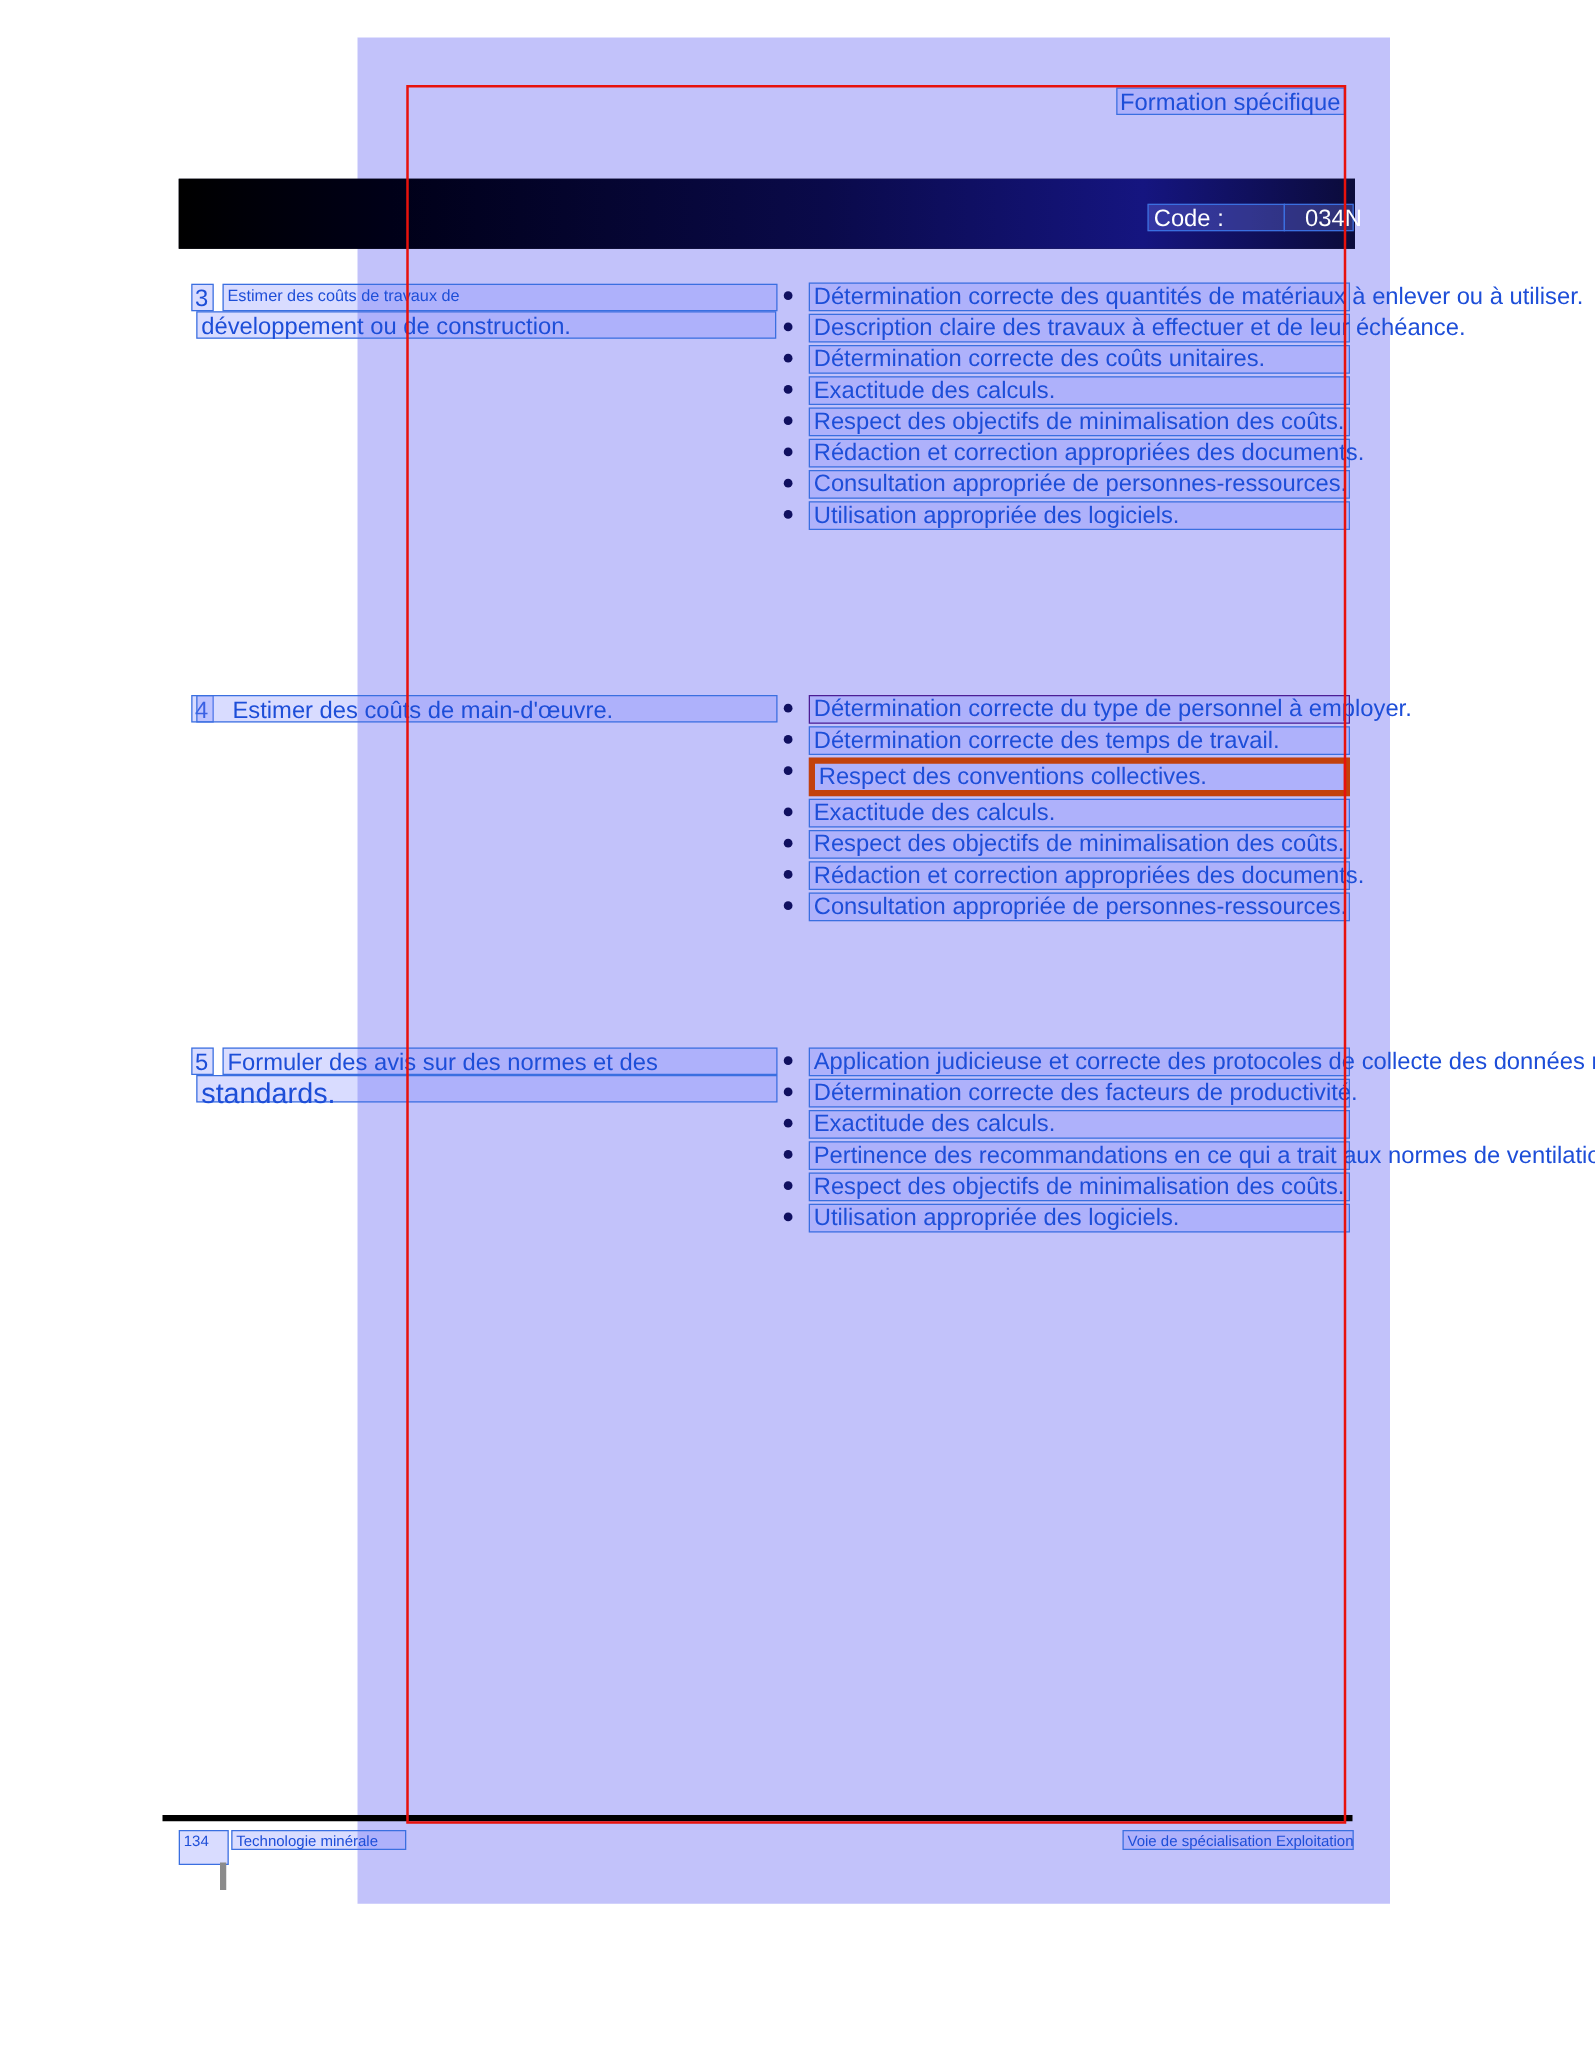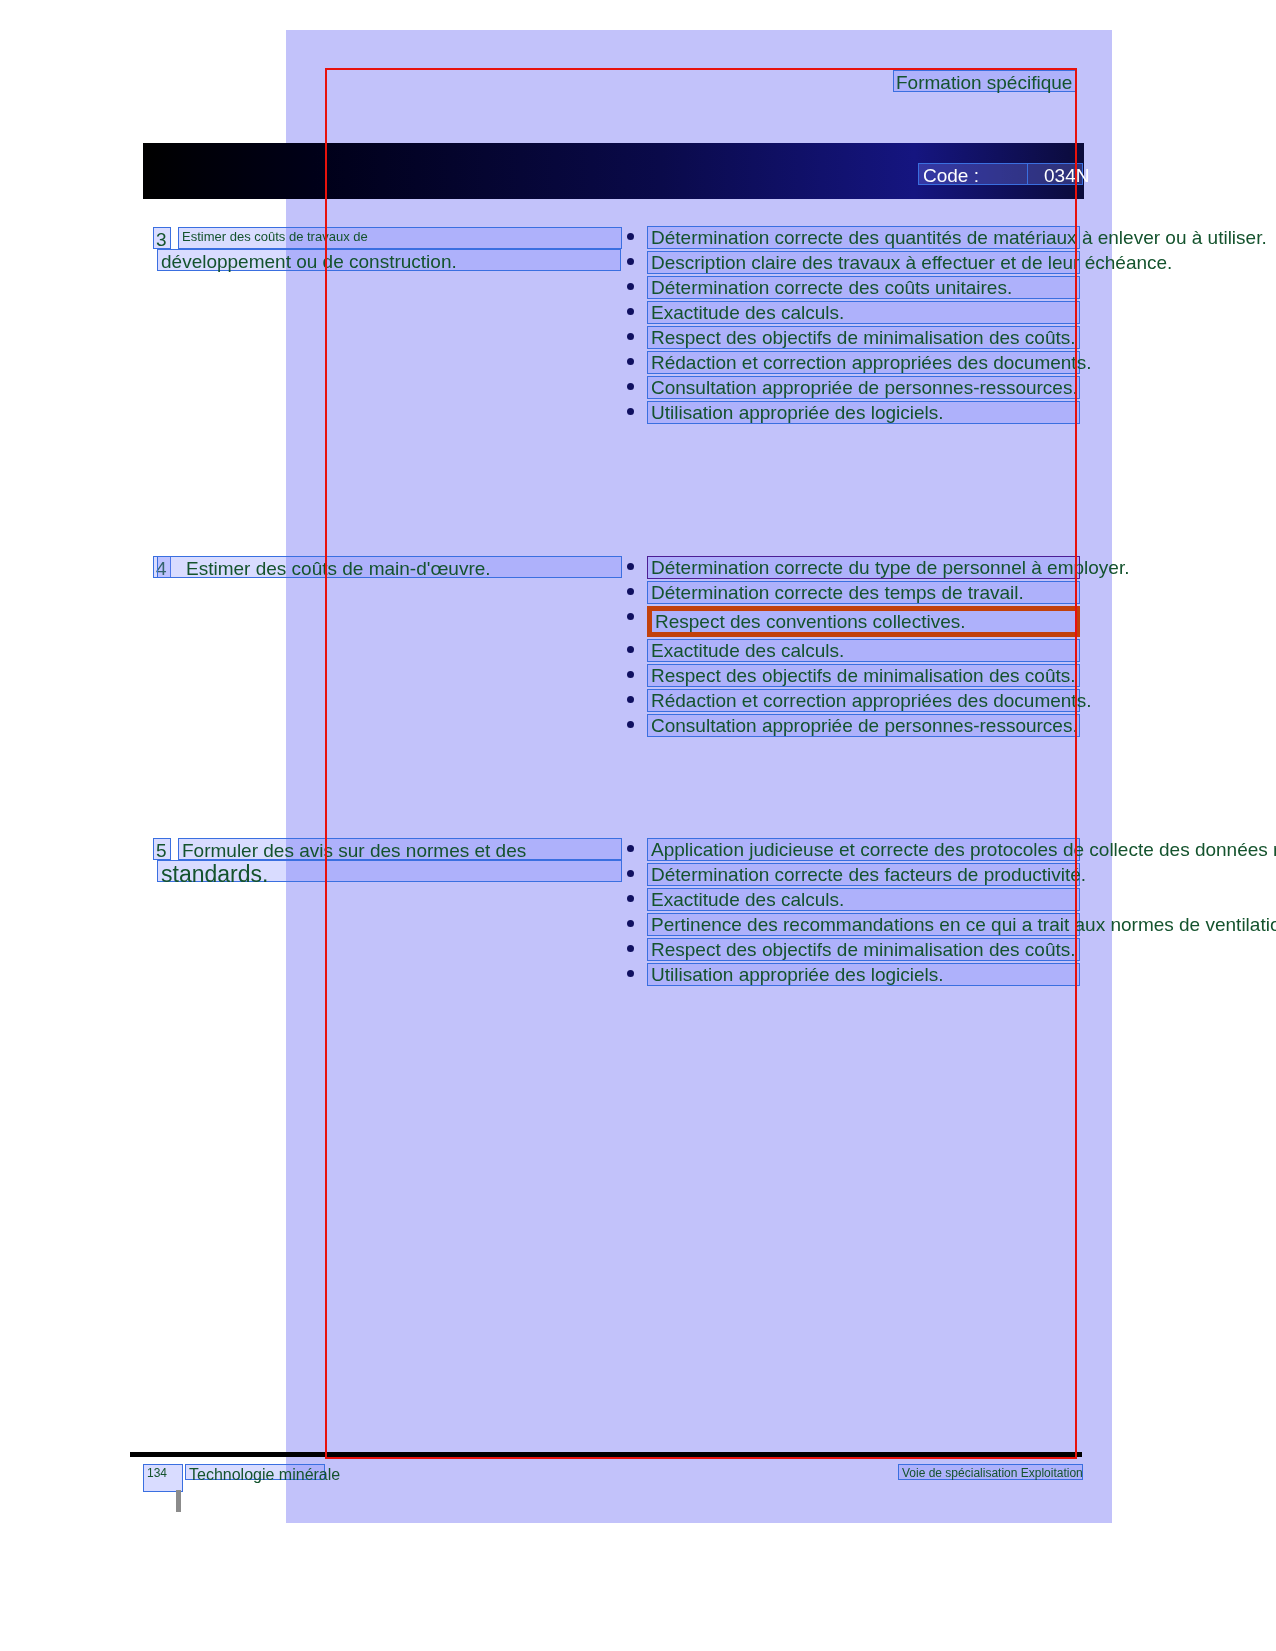--- a/index.html
+++ b/index.html
@@ -37,21 +37,21 @@
     box-sizing: border-box;
     pointer-events: none;
   }
 
   
   .tbox {
     position: absolute;
     box-sizing: border-box;
     border: 1px solid #3a6fe0;
     background: rgba(130, 140, 255, 0.30);
-    color: #14532d;
+    color: #1d4ed8;
     white-space: nowrap;
     line-height: 1;
   }
 
   
   .hdr-band {
     position: absolute;
     left: 143px;
     top: 143px;
     width: 941px;
@@ -220,19 +220,19 @@
       <span class="tbox" style="position:static; display:block; border:1px solid #3a6fe0; padding:1px 3px;">Respect des objectifs de minimalisation des coûts.</span>
     </div>
     <div class="crit">
       <span class="bullet"></span>
       <span class="tbox" style="position:static; display:block; border:1px solid #3a6fe0; padding:1px 3px;">Utilisation appropriée des logiciels.</span>
     </div>
   </div>
 
   <div class="footer-rule"></div>
   <div class="tbox" style="left:143px; top:1464px; width:40px; height:28px; font-size:12px; padding:2px 3px;">134</div>
-  <div class="tbox" style="left:185px; top:1464px; width:140px; height:16px; font-size:16px; padding:2px 3px;">Technologie minérale</div>
+  <div class="tbox" style="left:185px; top:1464px; width:140px; height:16px; font-size:12px; padding:2px 3px;">Technologie minérale</div>
   <div class="tbox" style="left:898px; top:1464px; width:185px; height:16px; font-size:12px; padding:2px 3px;">Voie de spécialisation Exploitation</div>
 
   <div class="cursor-bar"></div>
 
   <div class="crop-rect" style="left:325px; top:68px; width:752px; height:1391px;"></div>
 </div>
 
 </body></html>

